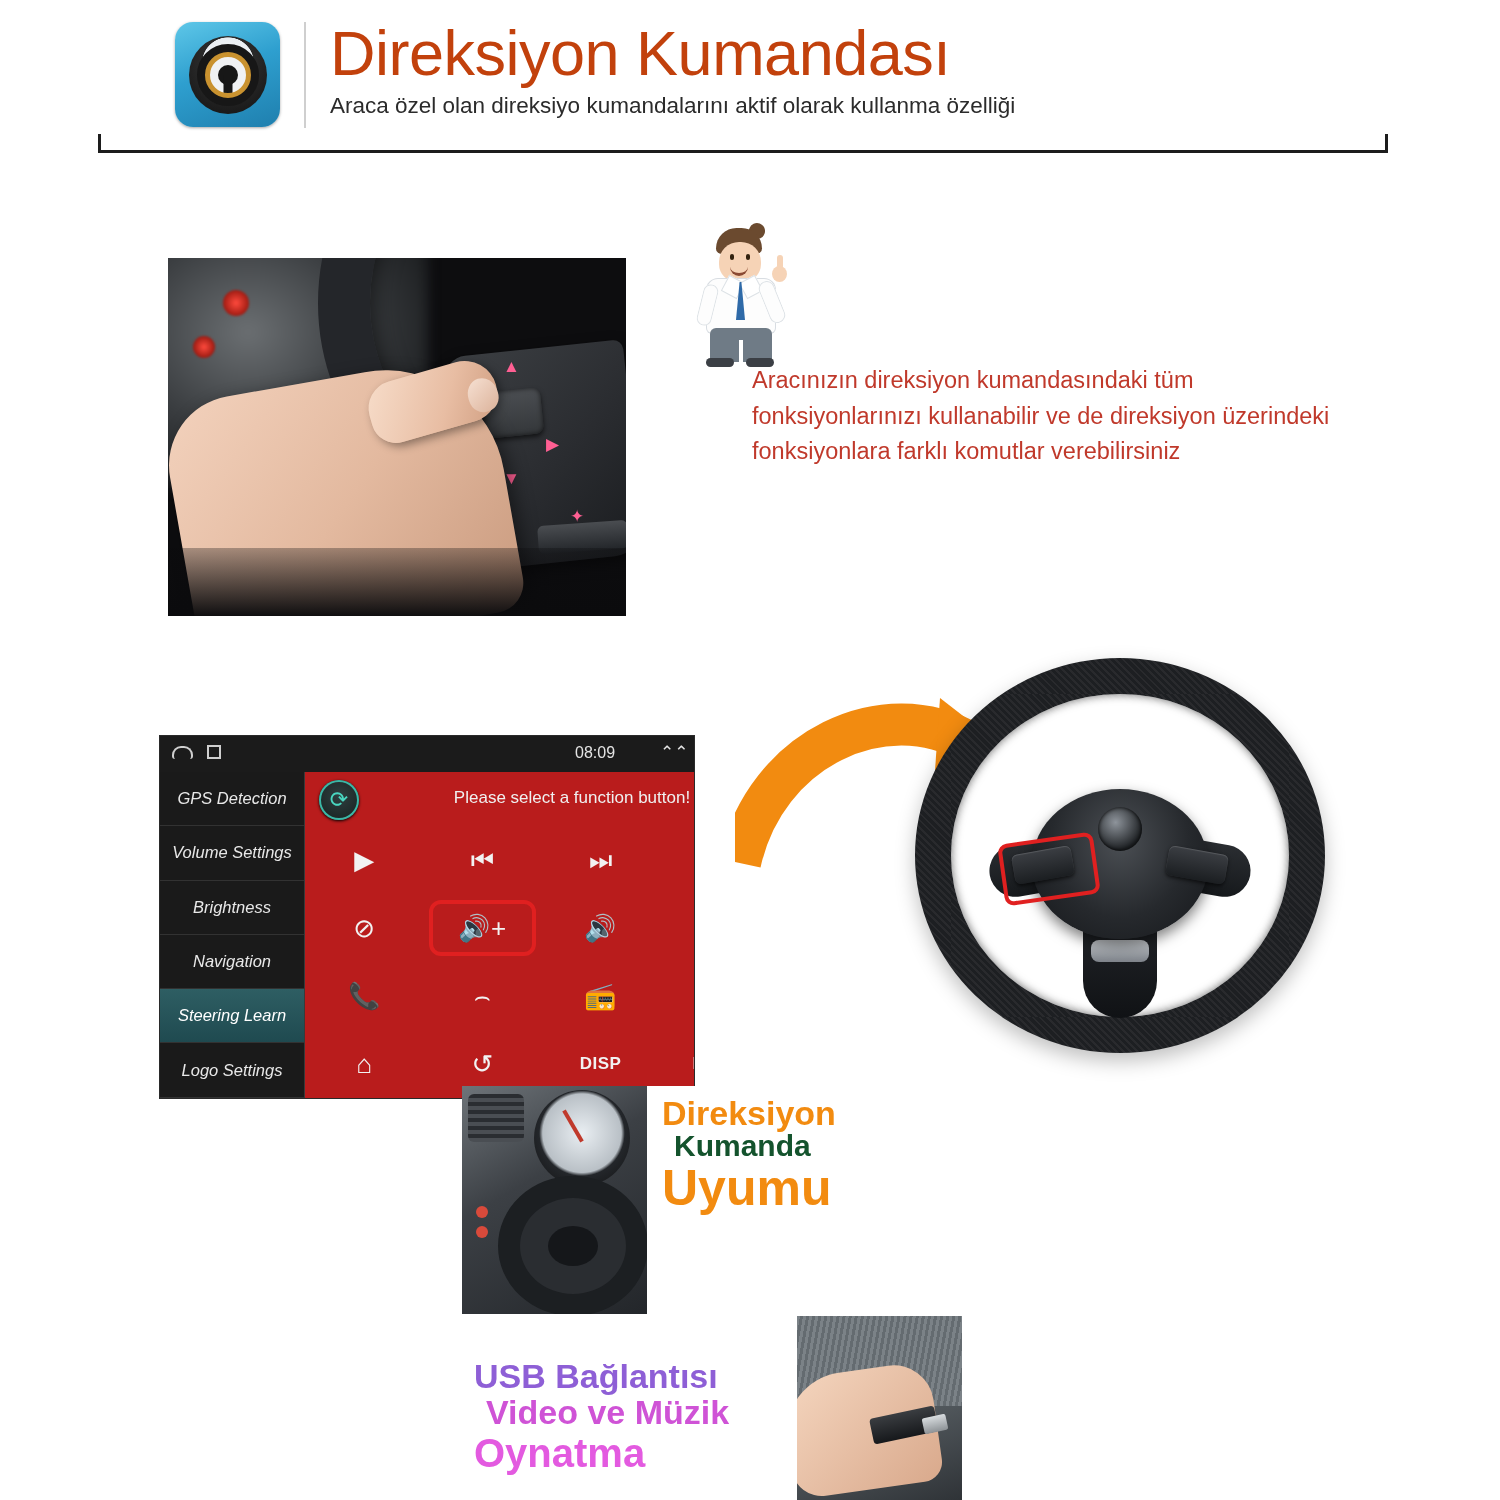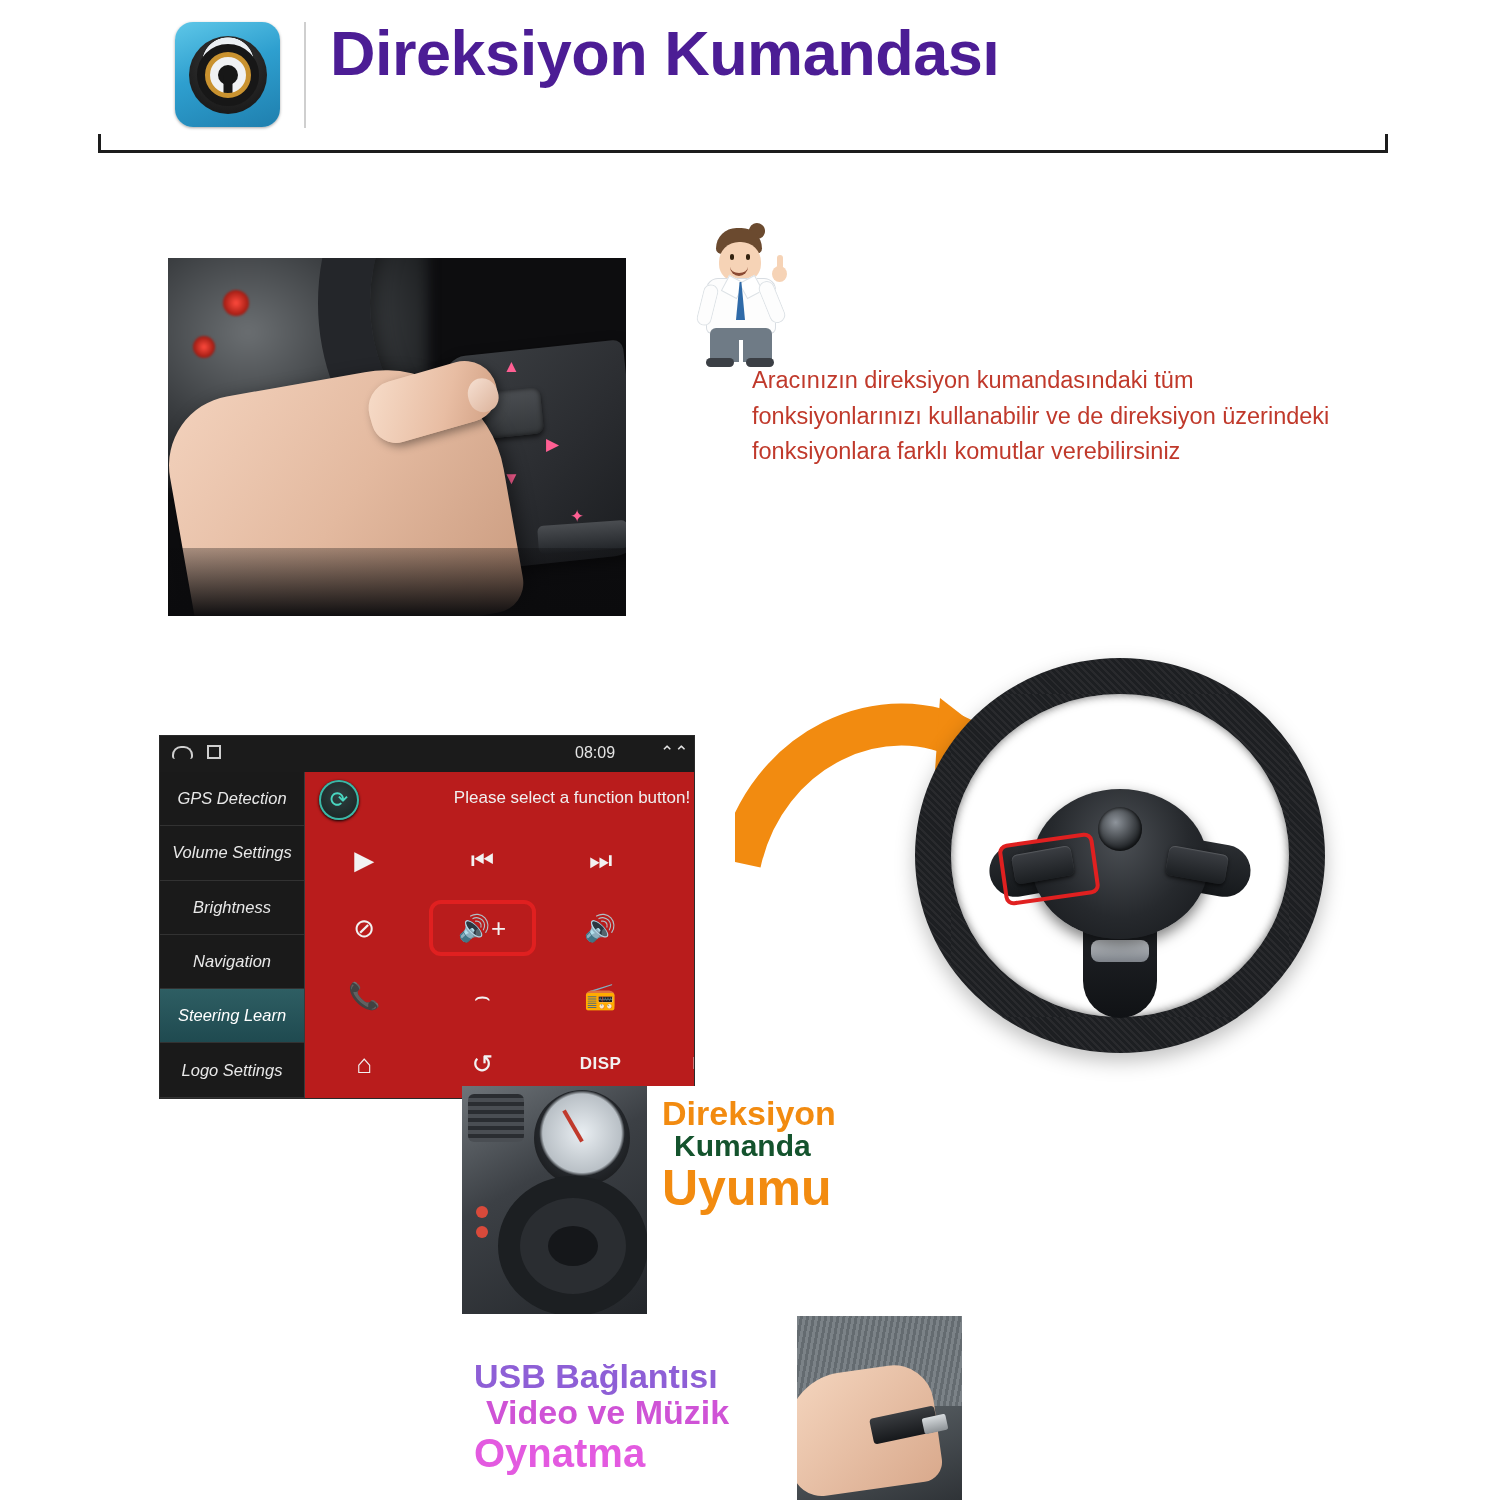--- a/index.html
+++ b/index.html
@@ -48,21 +48,21 @@
   .logo-gold {
     position:absolute; left:50%; top:50%; width:46px; height:46px;
     transform:translate(-50%,-50%);
     border-radius:50%;
     border:5px solid #c9922f;
     box-sizing:border-box;
   }
 
   .title-wrap { position:absolute; left:330px; top:20px; }
   .main-title {
-    font-size:63px; font-weight:bold; color:#4c1d95;
+    font-size:63px; font-weight:normal; color:#c2410c;
     letter-spacing:-0.5px; line-height:1.05;
     white-space:nowrap;
   }
   .subtitle {
     font-size:22.5px; color:#2b2b2b; margin-top:7px; white-space:nowrap;
   }
   .header-rule {
     position:absolute; left:98px; top:150px; width:1290px; height:3px;
     background:#1d1d1d;
   }
@@ -357,20 +357,21 @@
 <div class="header">
   <div class="logo-box">
     <div class="logo-inner">
       <div class="logo-wheel"></div>
       <div class="logo-gold"></div>
     </div>
   </div>
   <div class="title-div"></div>
   <div class="title-wrap">
     <div class="main-title">Direksiyon Kumandası</div>
+    <div class="subtitle">Araca özel olan direksiyo kumandalarını aktif olarak kullanma özelliği</div>
   </div>
   <div class="header-rule-v"></div>
   <div class="header-rule"></div>
   <div class="header-rule-v2"></div>
 </div>
 
 <div class="photo-hand">
   <div class="ph-blur1"></div>
   <div class="ph-led1"></div>
   <div class="ph-led2"></div>

